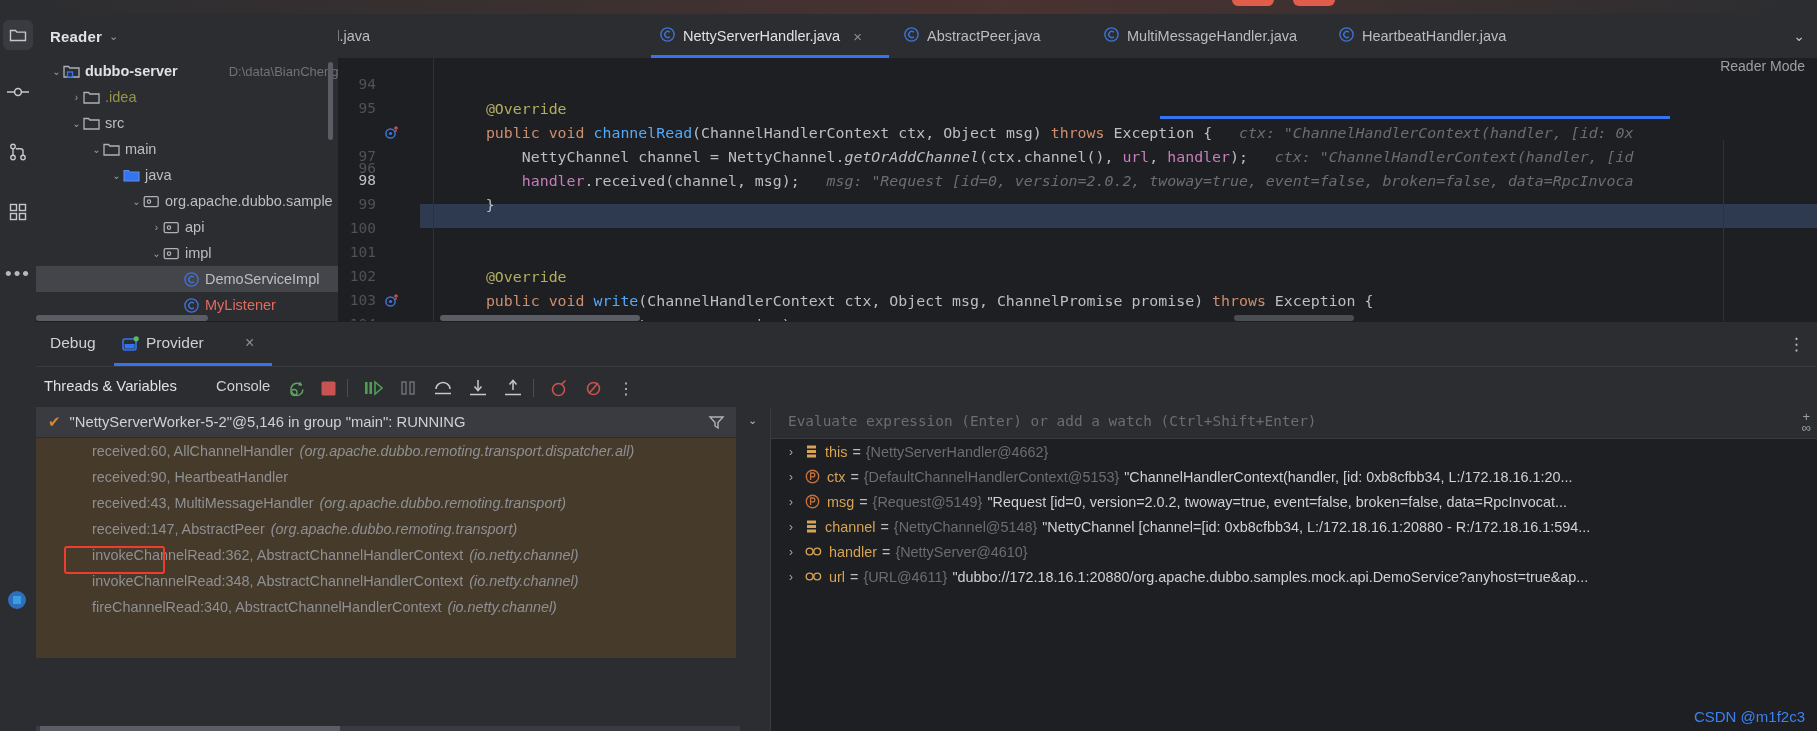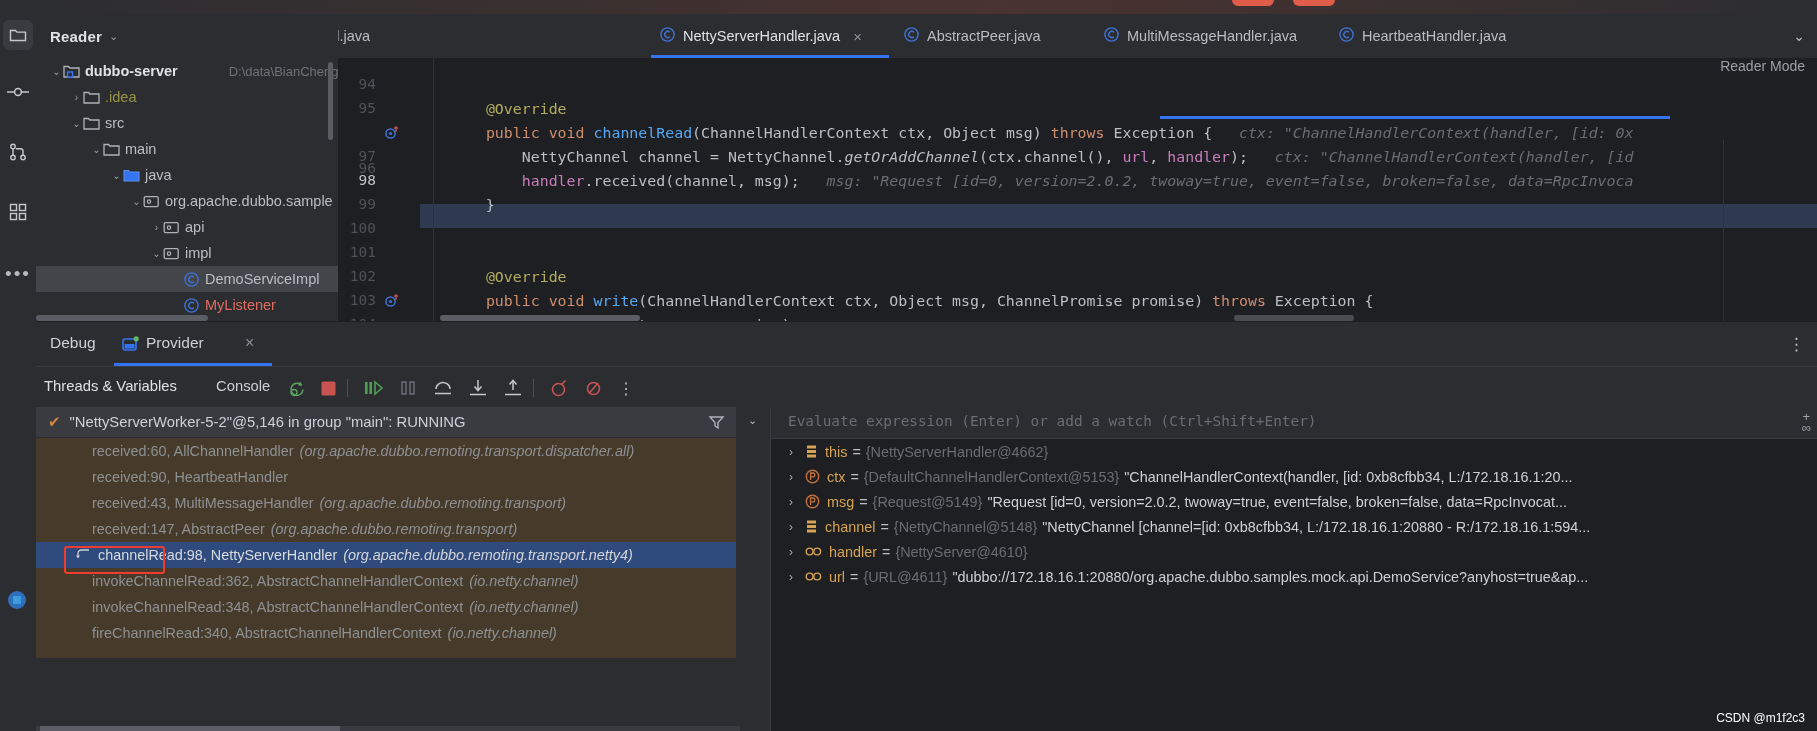--- a/index.html
+++ b/index.html
@@ -108,21 +108,21 @@
 
   .vars{position:absolute;left:735px;top:117px;width:1046px;height:292px;background:#1e1f22;overflow:hidden;}
   .vrow{position:relative;height:25px;display:flex;align-items:center;font-size:14.4px;white-space:nowrap;padding-left:18px;}
   .vrow .arr{width:16px;color:#a3a7ad;font-size:12px;flex:0 0 auto;}
   .vrow .vi{flex:0 0 auto;margin-right:7px;display:inline-flex;align-items:center;}
   .vname{color:#d7a354;}
   .veq{color:#bcbec4;margin:0 5px;}
   .vref{color:#6a6d73;}
   .vval{color:#cdd0d5;margin-left:5px;}
 
-  .watermark{position:absolute;right:12px;bottom:6px;font-size:12px;color:#ffffff;}
+  .watermark{position:absolute;right:12px;bottom:6px;font-size:15px;color:#3b82f6;}
   .botscroll{position:absolute;left:36px;bottom:0;width:704px;height:5px;background:#393b40;}
   .botthumb{position:absolute;left:40px;bottom:0;width:300px;height:5px;background:#5a5d63;}
   .leftbadge{position:absolute;left:4px;top:573px;width:26px;height:26px;}
 </style>
 </head>
 <body>
 
 <div class="app">
 
   <div class="topstrip">
@@ -464,28 +464,20 @@
           <span>received:90, HeartbeatHandler</span>
         </div>
         <div class="frow">
           <span>received:43, MultiMessageHandler</span>
           <span class="it" style="margin-left: 6px;">(org.apache.dubbo.remoting.transport)</span>
         </div>
         <div class="frow">
           <span>received:147, AbstractPeer</span>
           <span class="it" style="margin-left: 6px;">(org.apache.dubbo.remoting.transport)</span>
         </div>
-        <div class="frow cur">
-          <span class="arr"><svg width="14" height="12" viewBox="0 0 14 12">
-              <path d="M13 2H5.5A3.5 3.5 0 0 0 2 5.5V9" fill="none" stroke="#cdd0d5" stroke-width="1.3"></path>
-              <path d="M2 10.5L0 7.5h4z" fill="#cdd0d5"></path>
-            </svg></span>
-          <span>channelRead:98, NettyServerHandler</span>
-          <span class="it" style="margin-left: 6px;">(org.apache.dubbo.remoting.transport.netty4)</span>
-        </div>
         <div class="frow">
           <span>invokeChannelRead:362, AbstractChannelHandlerContext</span>
           <span class="it" style="margin-left: 6px;">(io.netty.channel)</span>
         </div>
         <div class="frow">
           <span>invokeChannelRead:348, AbstractChannelHandlerContext</span>
           <span class="it" style="margin-left: 6px;">(io.netty.channel)</span>
         </div>
         <div class="frow">
           <span>fireChannelRead:340, AbstractChannelHandlerContext</span>

